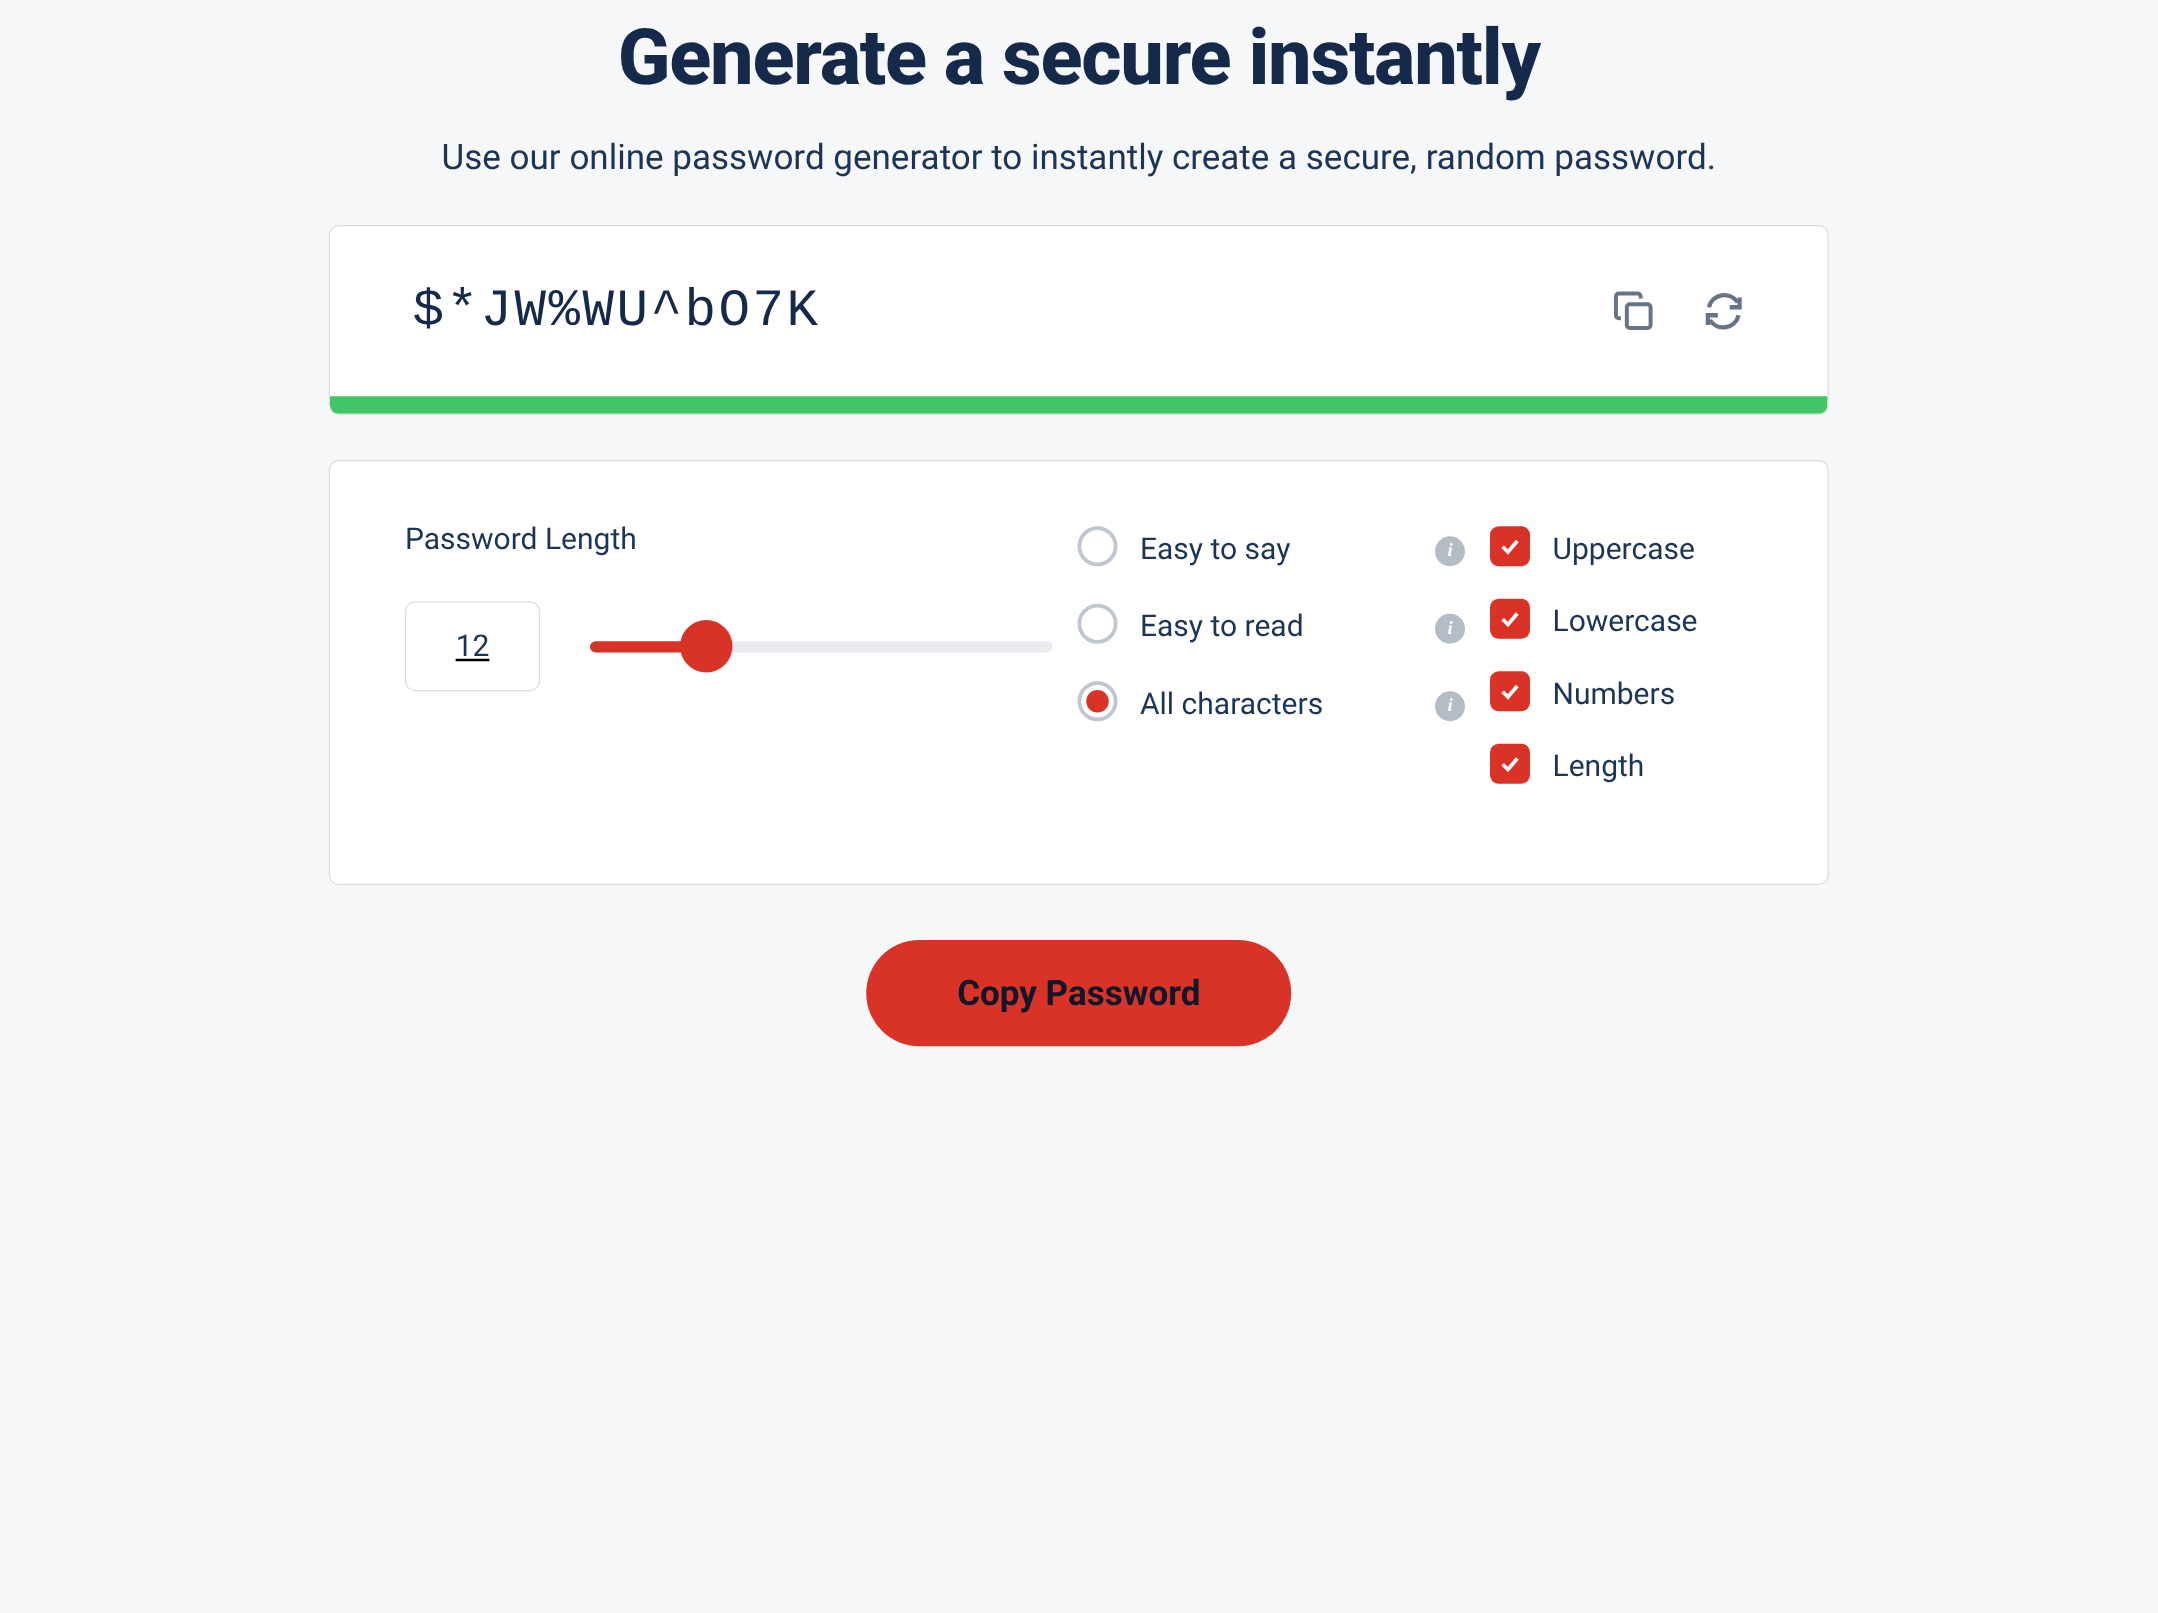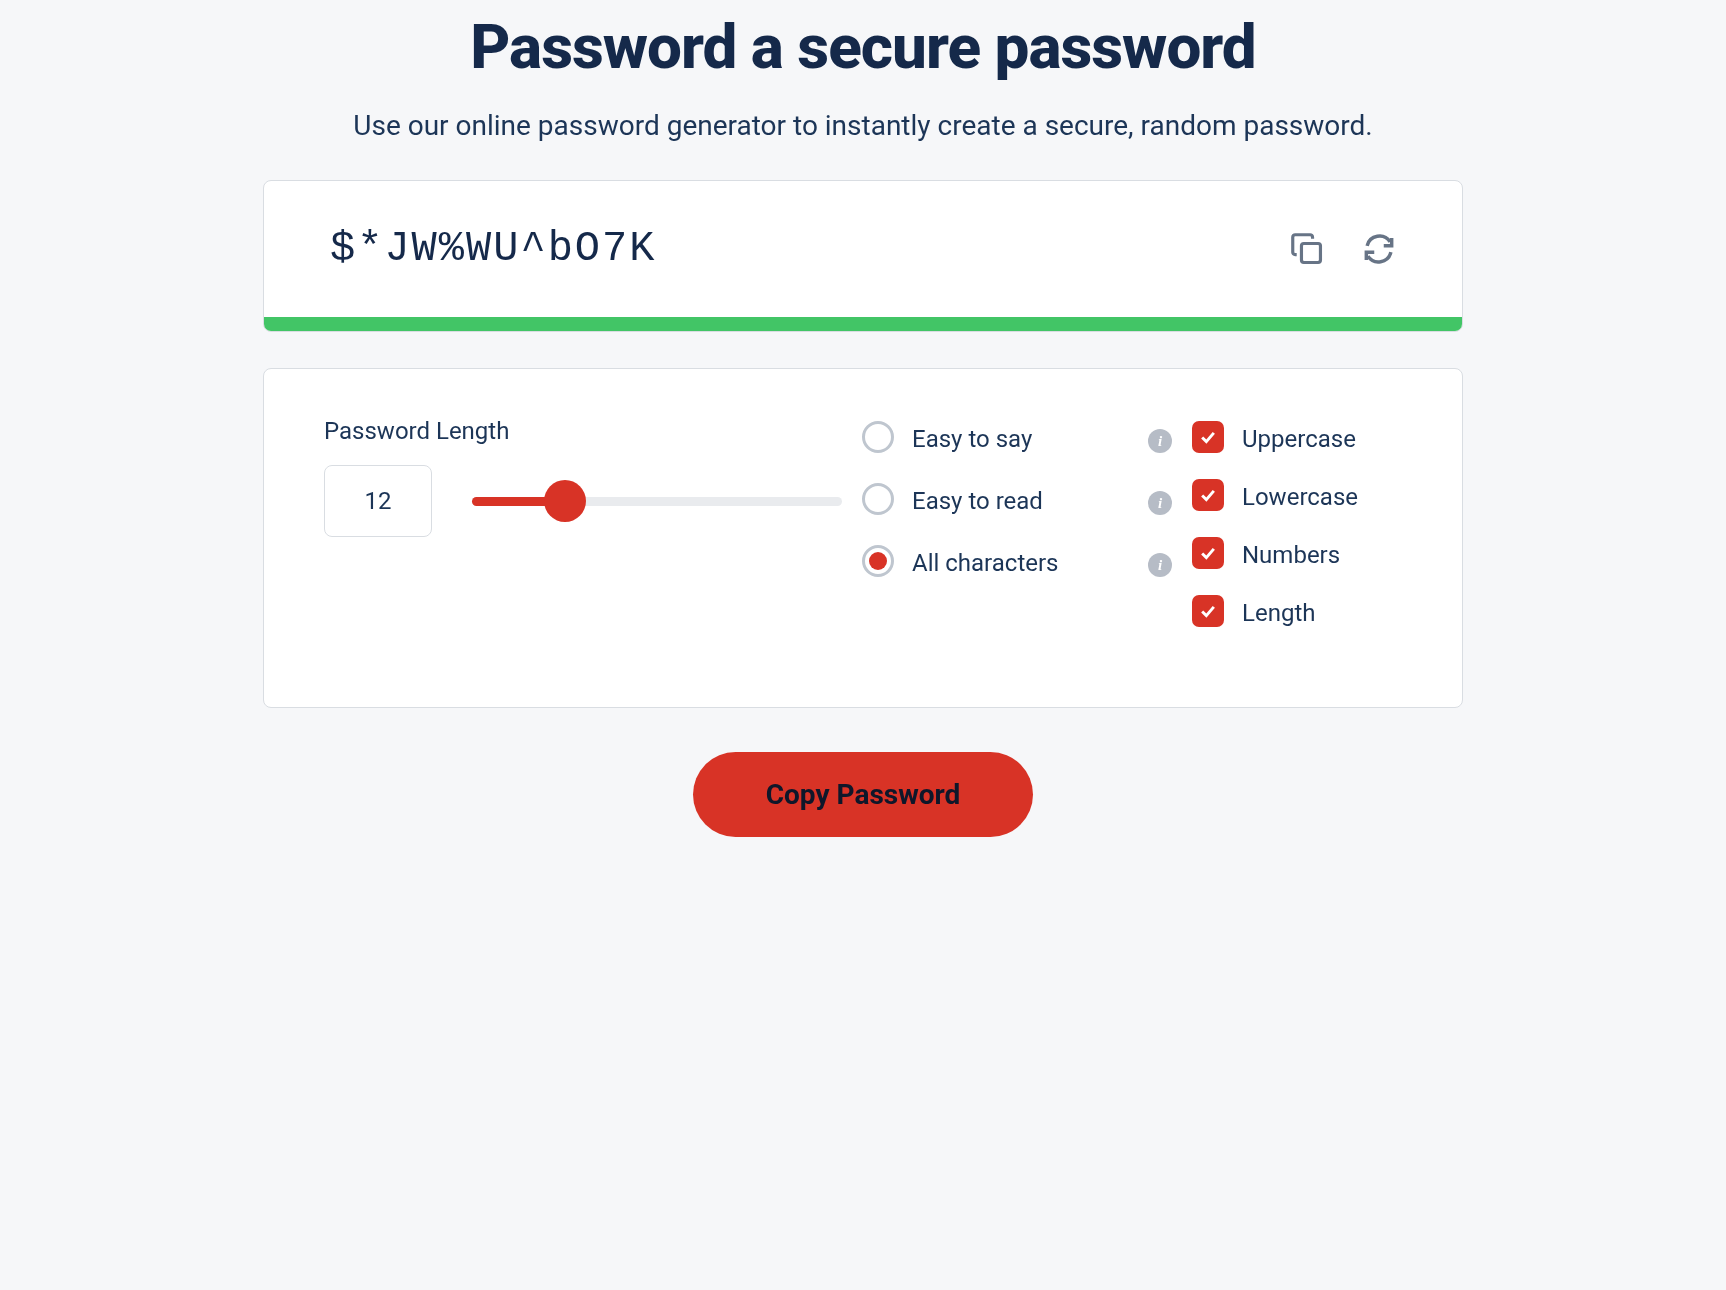--- a/index.html
+++ b/index.html
@@ -87,23 +87,23 @@
   }
   .controls{
     display:grid;
     grid-template-columns: 1fr 310px 210px;
     gap:20px;
     align-items:start;
   }
   .len-label{
     font-size:24px;
     color:var(--ink2);
-    margin-bottom:20px;
-  }
-  .len-row{display:flex;align-items:center;gap:40px;}
+    margin-bottom:36px;
+  }
+  .len-row{display:flex;align-items:center;gap:40px;text-decoration:underline;}
   .len-input{
     width:108px;height:72px;
     border:1px solid var(--grey-line);
     border-radius:8px;
     font-size:24px;
     color:var(--ink2);
     text-align:center;
     background:#fff;
   }
   .slider-wrap{flex:1;position:relative;height:40px;display:flex;align-items:center;}
@@ -145,21 +145,21 @@
     background:var(--red);color:#0f172a;border:none;cursor:pointer;
     font-size:28px;font-weight:700;
     padding:26px 60px;border-radius:999px;min-width:340px;
   }
 </style>
 </head>
 <body>
 
 <div class="container">
 
-  <h1 class="title">Password a secure password</h1>
+  <h1 class="title">Generate a secure instantly</h1>
   <p class="subtitle">Use our online password generator to instantly create a secure, random password.</p>
 
   <div class="card pw-card">
     <div class="pw-row">
       <div class="pw-text">$*JW%WU^bO7K</div>
       <div class="pw-icons">
         <button class="icon-btn" aria-label="Copy">
           <span>
             <svg viewBox="0 0 24 24" fill="none" stroke="currentColor" stroke-width="2">
               <rect x="8.5" y="8.5" width="12" height="12" rx="1.5"></rect>

